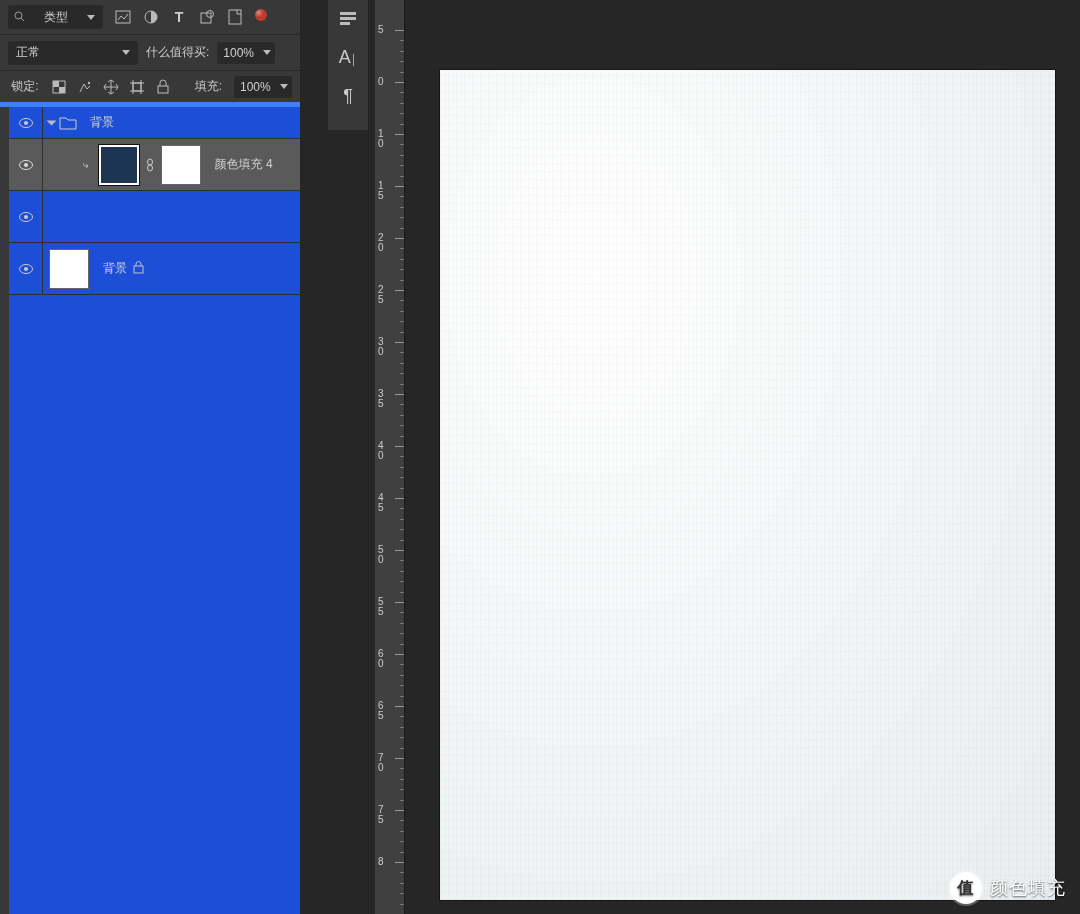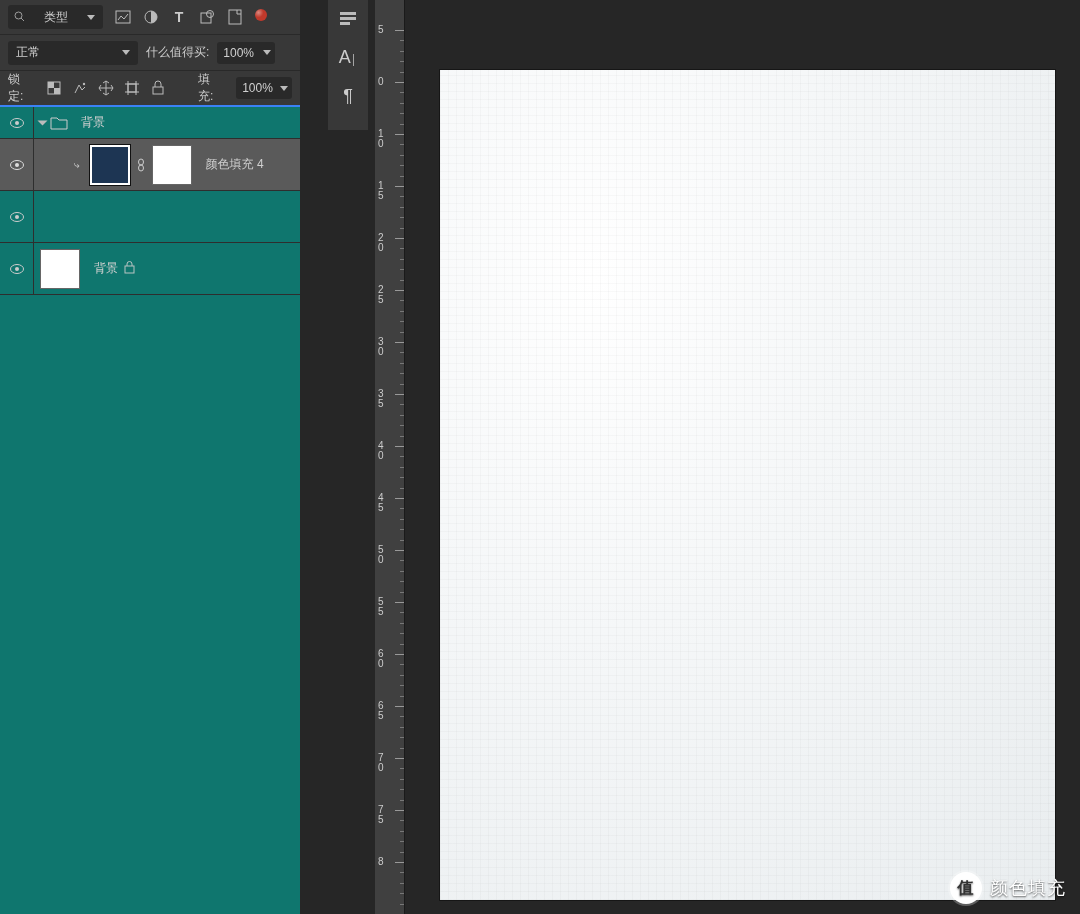--- a/index.html
+++ b/index.html
@@ -45,26 +45,26 @@
   justify-content:space-between;
 }
 .lbl { font-size:12px; color:#ccc; }
 .pct-input {
   display:flex; align-items:center; background:#292929;
   height:22px; border-radius:3px; padding:0 4px 0 6px; width:58px;
   justify-content:space-between; font-size:12px;
 }
 .panel-toolbar-3 {
   height: 36px; display: flex; align-items: center;
-  background: #383838; border-bottom: 2px solid #3b82f6;
+  background: #383838; border-bottom: 5px solid #3b82f6;
   padding: 0 8px; gap: 12px; justify-content: flex-end;
 }
 .lock-icons { display:flex; gap:10px; align-items:center; }
 
-.layer-list { flex:1; background:#0f766e; }
+.layer-list { flex:1; background:#1d4ed8;margin-left:9px; }
 .layer-group-header {
   height:32px; display:flex; align-items:center;
   border-bottom:1px solid #2e2e2e;
 }
 .vis-col { width:34px; display:flex; align-items:center; justify-content:center; height:100%; border-right:1px solid #2e2e2e;}
 .eye { width:14px; height:10px; }
 .eye svg{display:block;}
 .group-content { display:flex; align-items:center; padding-left:6px; gap:6px; }
 .folder-icon { width:16px; height:12px; }
 .chevron-toggle { width:0;height:0;border-top:5px solid transparent;border-bottom:5px solid transparent;border-left:5px solid #bbb; transform:rotate(90deg);}
@@ -235,21 +235,21 @@
             <line x1="11" y1="0" x2="11" y2="14" stroke="#bbb"></line>
           </svg>
         </span>
       <span class="tb-icon">
           <svg width="12" height="14">
             <rect x="1" y="6" width="10" height="7" fill="none" stroke="#bbb"></rect>
             <path d="M3 6 V3 a3 3 0 0 1 6 0 V6" fill="none" stroke="#bbb"></path>
           </svg>
         </span>
     </div>
-    <span class="lbl" style="margin-left:20px;">填充:</span>
+    <span class="lbl" style="margin-left:12px;">填充:</span>
     <div class="pct-input">
       <span>100%</span>
       <span class="chevron-down"></span>
     </div>
   </div>
 
   <div class="layer-list">
 
     <div class="layer-group-header">
       <div class="vis-col">

